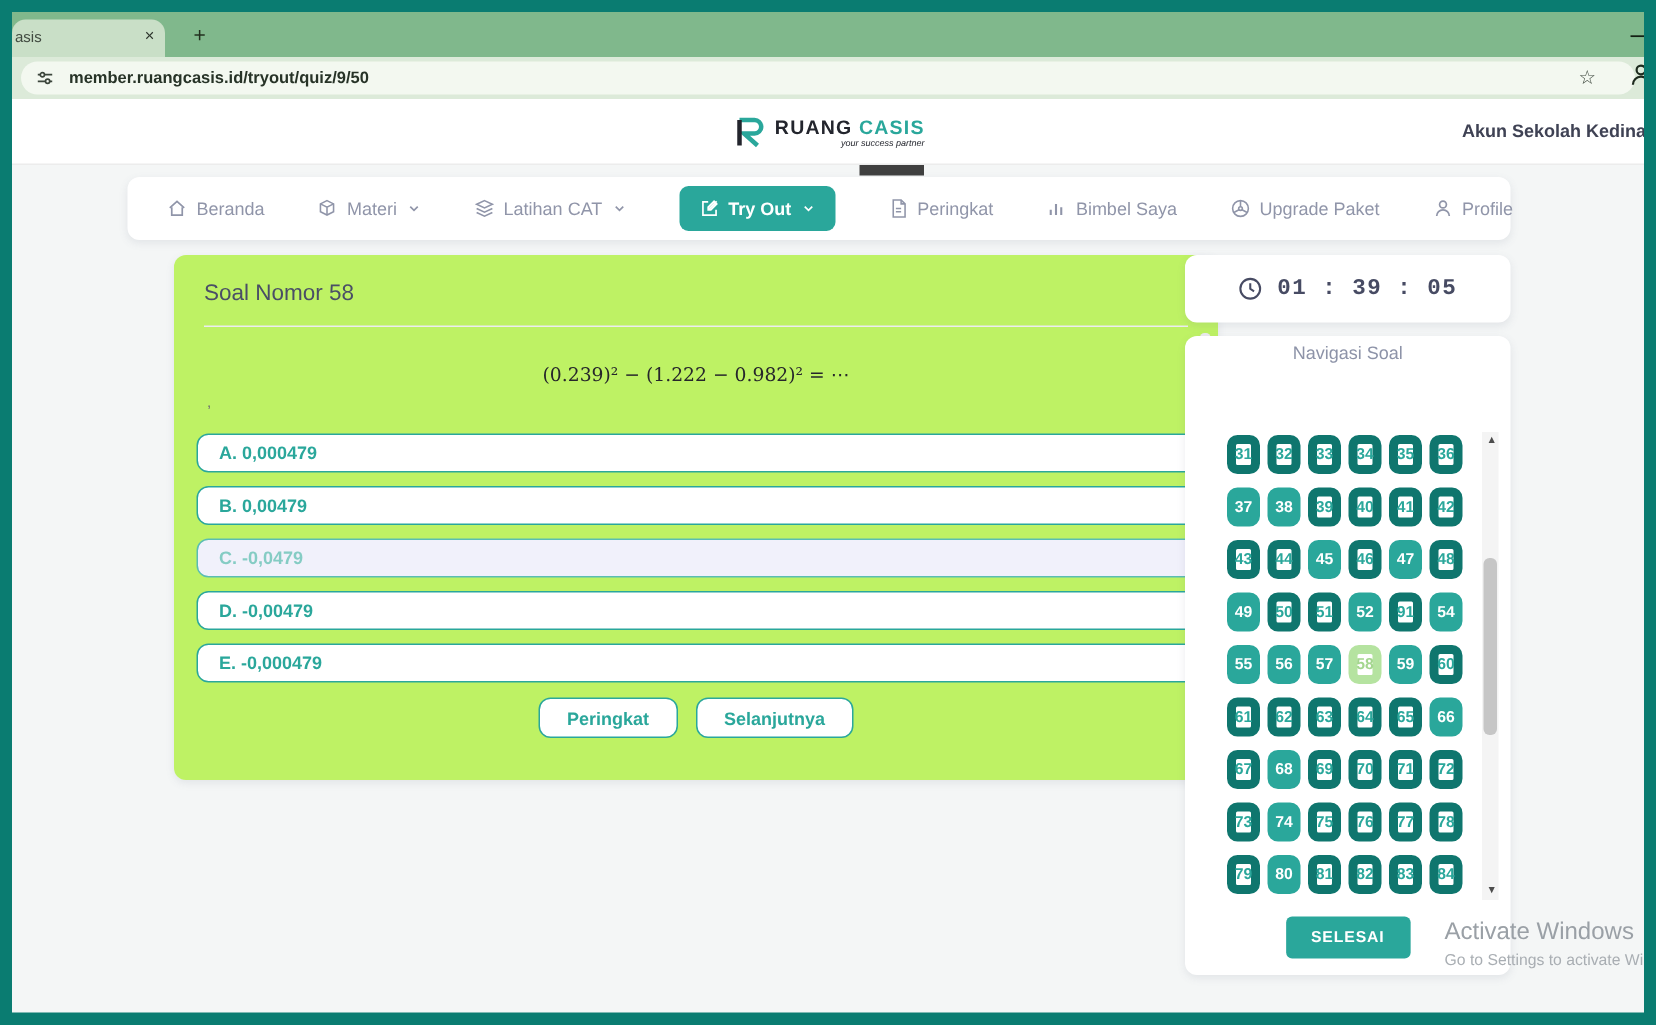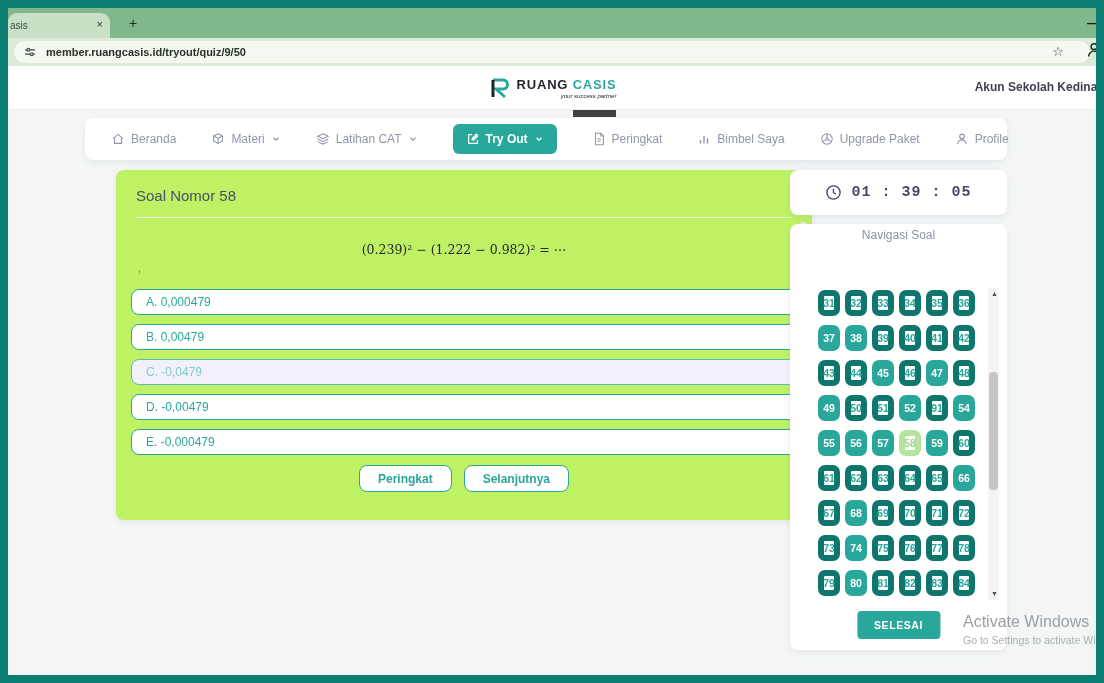--- a/index.html
+++ b/index.html
@@ -45,21 +45,21 @@
   
   .question-card { position:absolute; left:77px; top:162px; width:696px; height:350px; background:#bef264; border-radius:8px;
                    box-shadow:0 2px 6px rgba(100,110,130,.12); padding:17px 20px 0 20px;margin-left:31px; }
   .q-title { font-size:15px; color:#4a4e66; font-weight:500; }
   .q-divider { border:none; border-top:1px solid #ececf0; margin-top:13px; }
   .q-formula { margin-top:24px; text-align:center; font-family:"DejaVu Serif", serif; font-size:12.5px; color:#26262b; }
   .q-comma { margin-top:6px; margin-left:2px; font-size:10px; color:#6a6a72; height:12px; }
   .q-scrollthumb { position:absolute; right:5px; top:52px; width:7px; height:48px; background:#ebebee; border-radius:3px; }
   .options { margin-top:14px; margin-left:-5px; width:667px; }
   .option { height:26px; border:1px solid #2aa79b; border-radius:8px; display:flex; align-items:center;
-            padding:0 14px; font-size:12px; font-weight:400; color:#2aa79b; margin-bottom:9px; background:#fff; cursor:pointer; }
+            padding:0 14px; font-size:12px; font-weight:700; color:#2aa79b; margin-bottom:9px; background:#fff; cursor:pointer; }
   .option.selected { background:#f1f1fb; color:#85ccc4; border-color:#5abdb3; }
   .q-buttons { display:flex; justify-content:center; gap:12px; margin-top:10px; }
   .qbtn { height:27px; padding:0 18px; border:1px solid #2aa79b; color:#2aa79b; background:#fff; border-radius:8px;
           font-size:12px; font-weight:600; font-family:"Liberation Sans", sans-serif; cursor:pointer; }
 
   
   .timer-card { position:absolute; left:782px; top:162px; width:217px; height:45px; background:#fff; border-radius:8px;
                 box-shadow:0 2px 6px rgba(100,110,130,.12); display:flex; align-items:center; justify-content:center; gap:9px; }
   .clock-ic { width:17px; height:17px; color:#474b63; }
   .clock-ic svg { width:17px; height:17px; display:block; }

